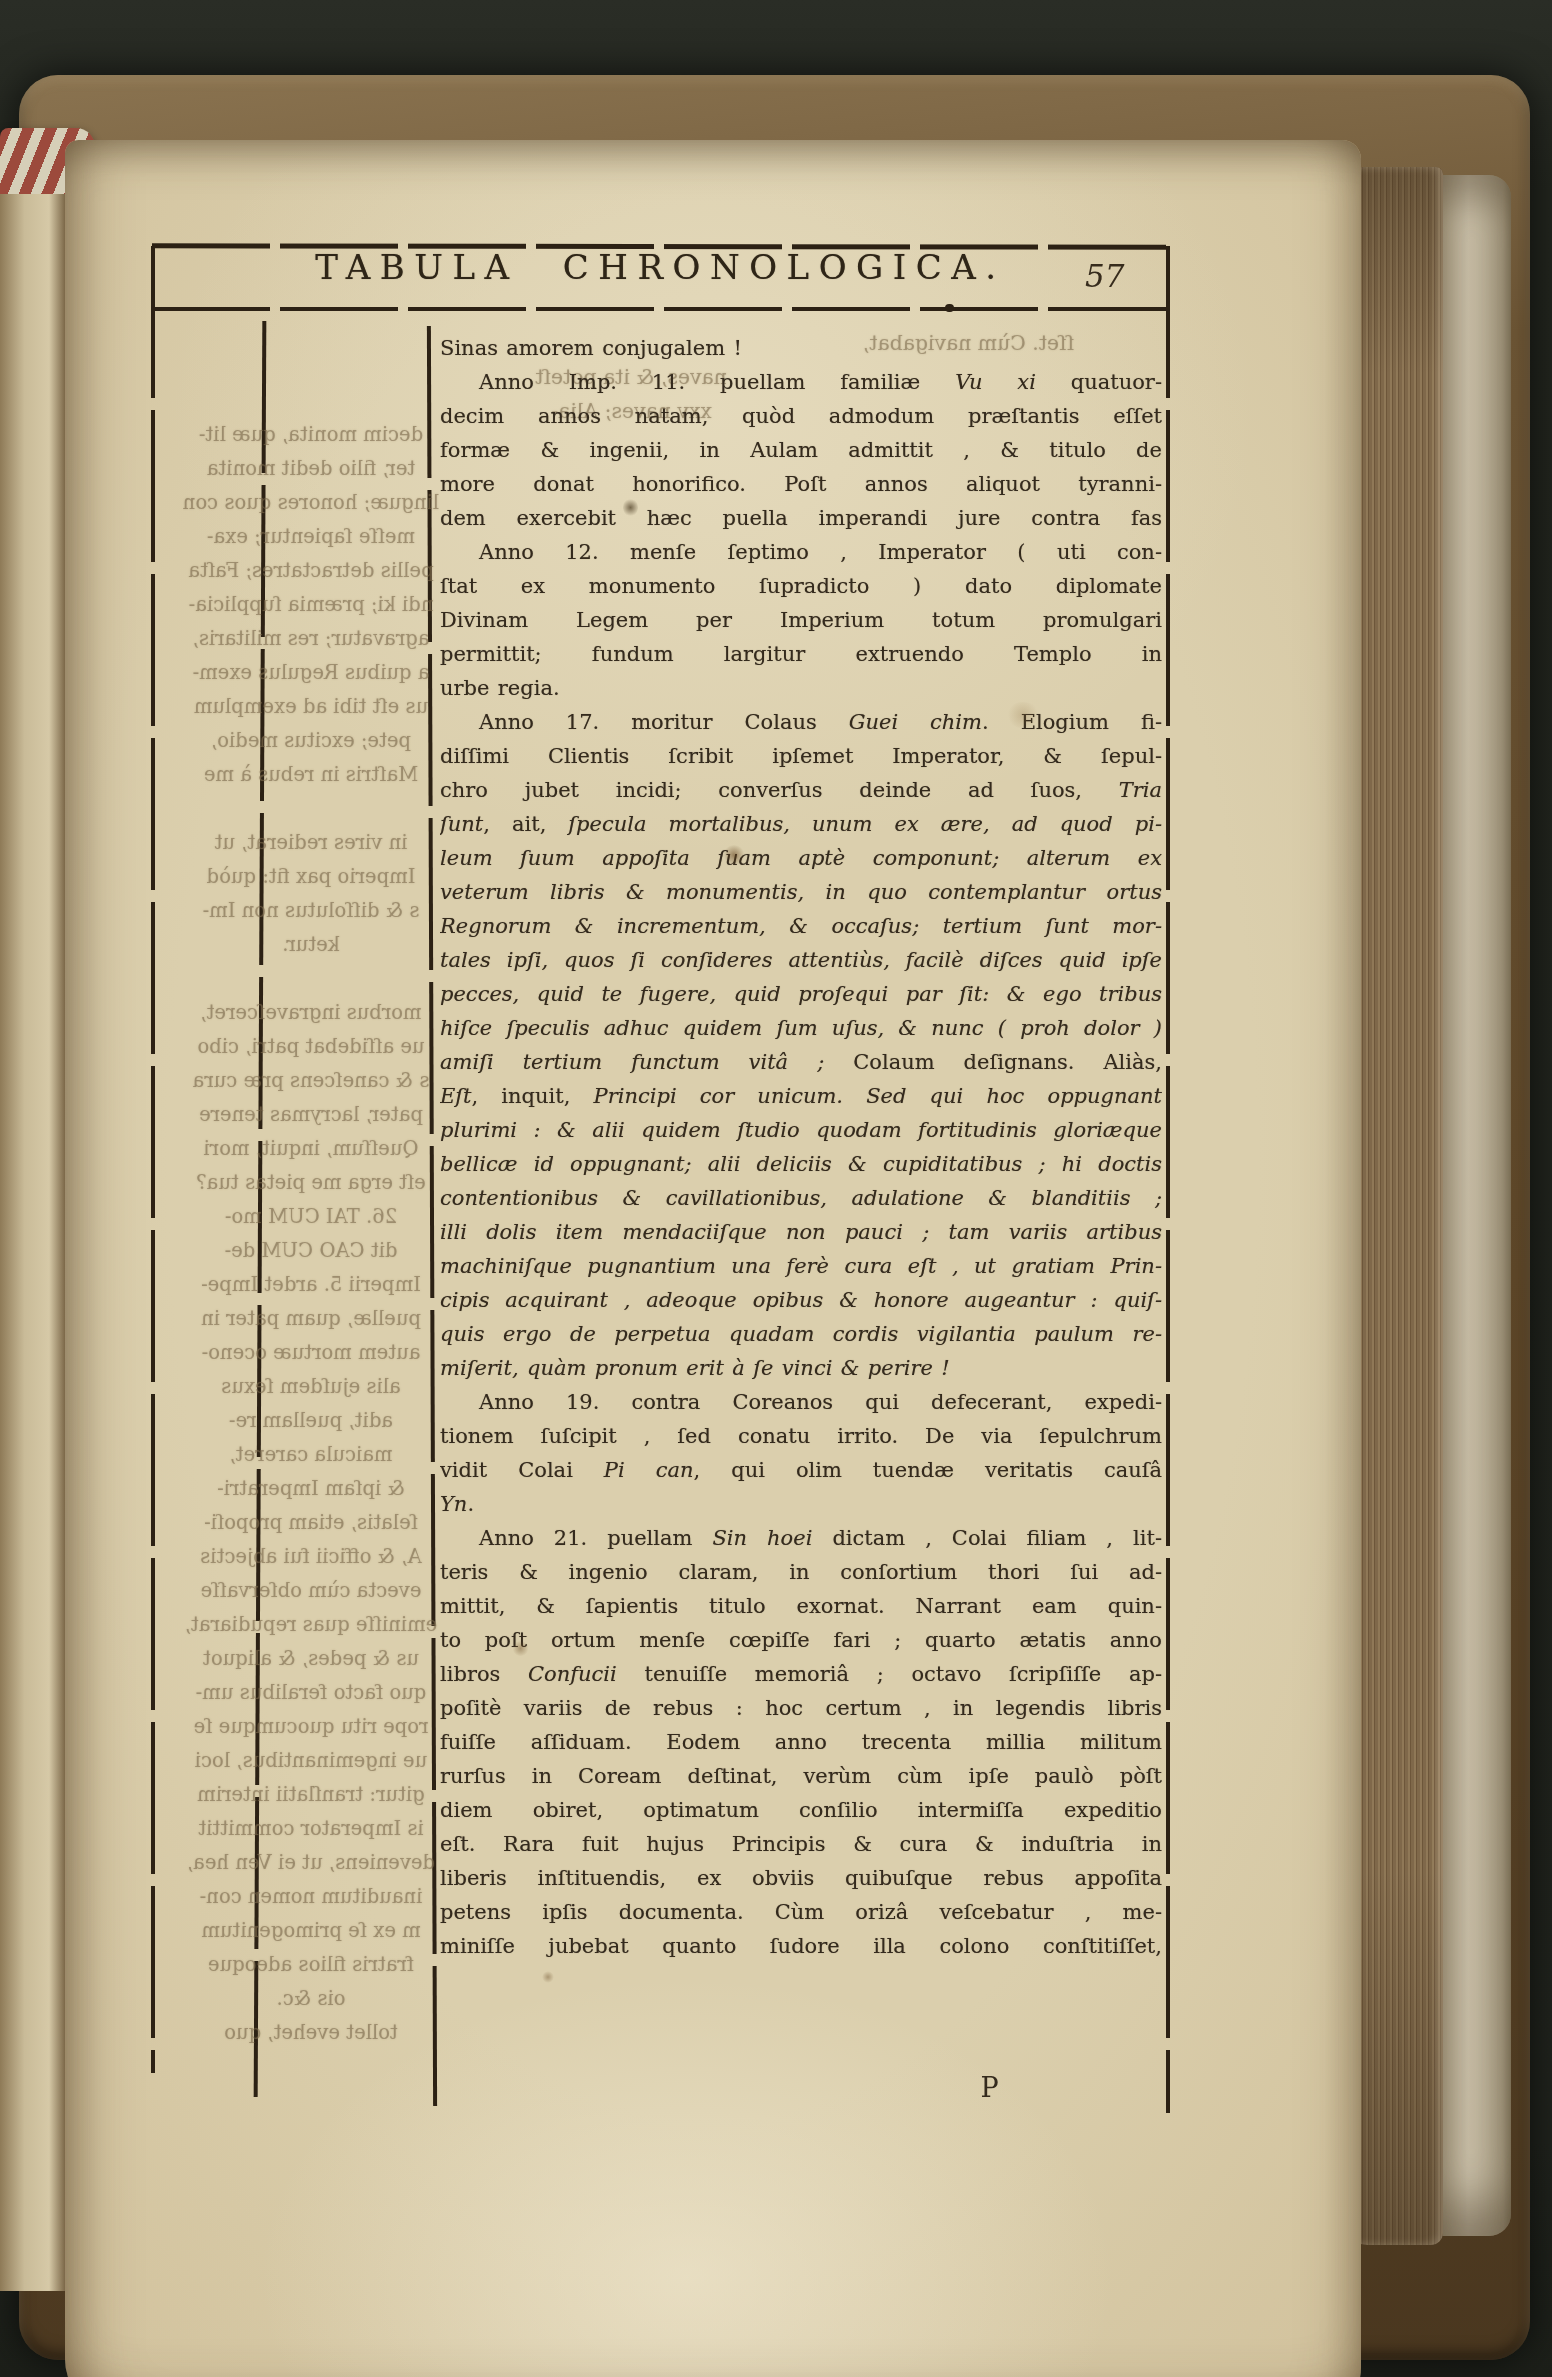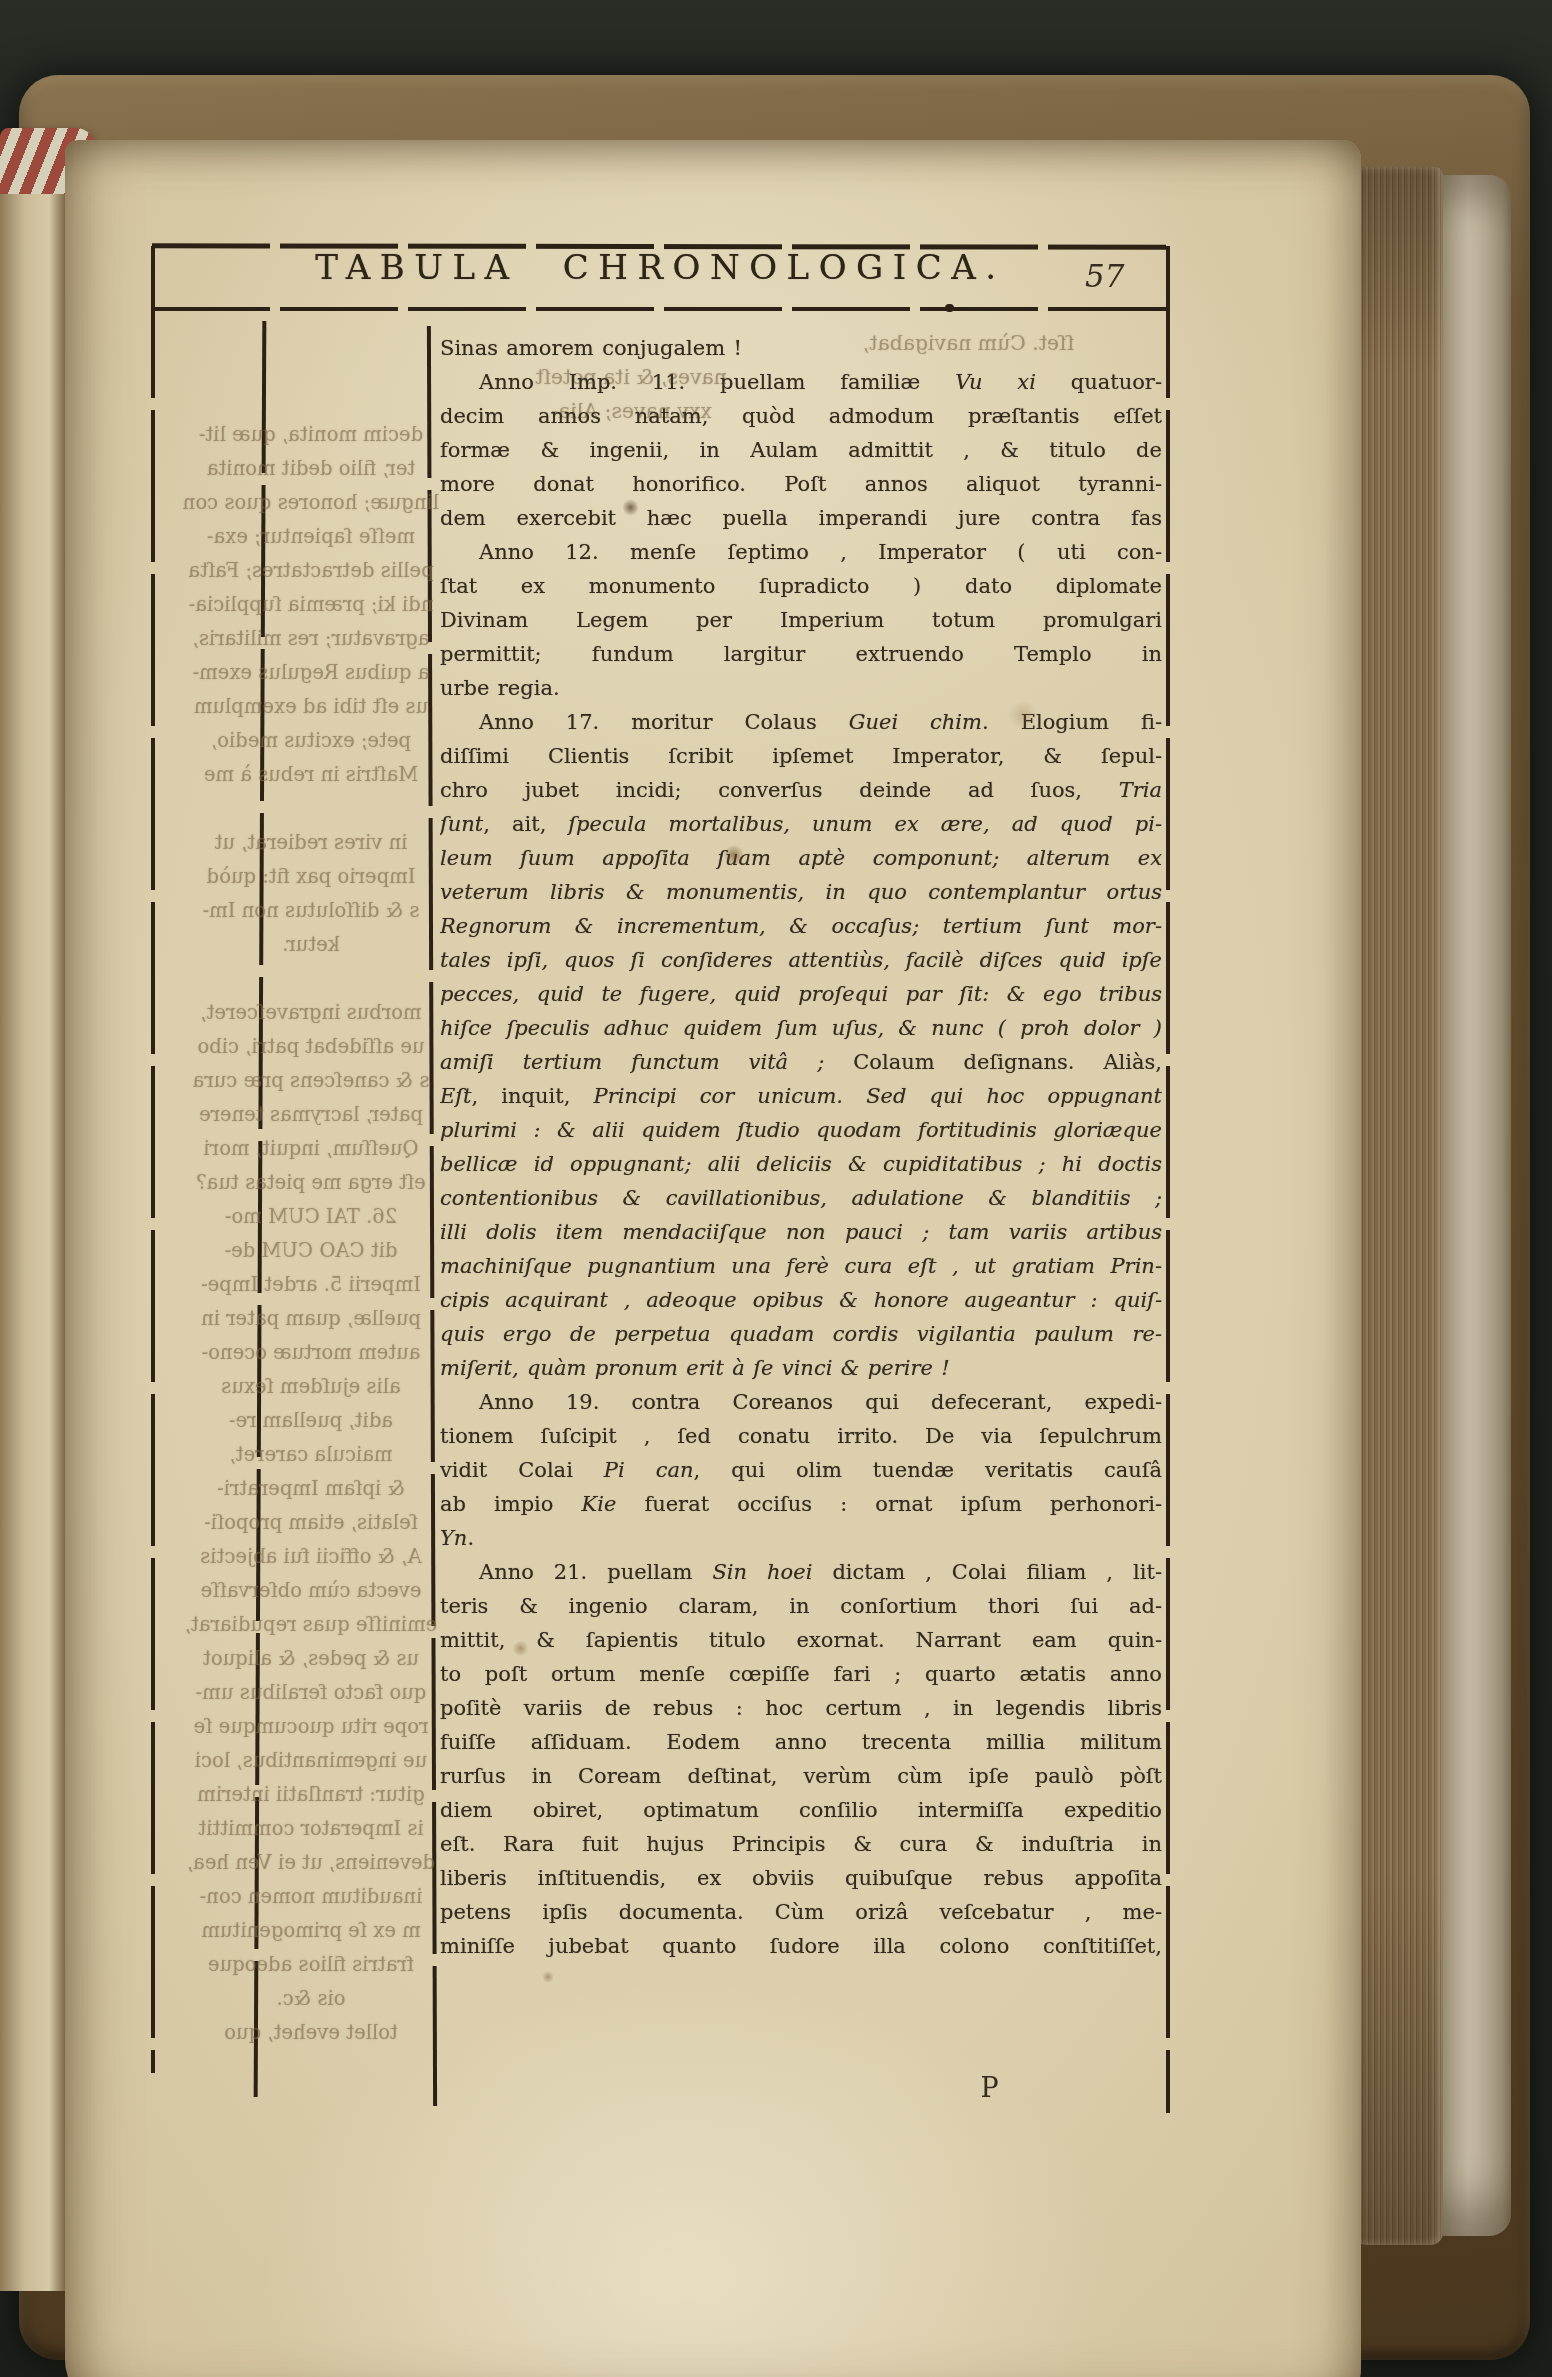--- a/index.html
+++ b/index.html
@@ -179,26 +179,26 @@
         <div class="line"><em>bellicæ id oppugnant; alii deliciis &amp; cupiditatibus ; hi doctis</em></div>
         <div class="line"><em>contentionibus &amp; cavillationibus, adulatione &amp; blanditiis ;</em></div>
         <div class="line"><em>illi dolis item mendaciiſque non pauci ; tam variis artibus</em></div>
         <div class="line"><em>machiniſque pugnantium una ferè cura eſt , ut gratiam Prin-</em></div>
         <div class="line"><em>cipis acquirant , adeoque opibus &amp; honore augeantur : quiſ-</em></div>
         <div class="line"><em>quis ergo de perpetua quadam cordis vigilantia paulum re-</em></div>
         <div class="line nj"><em>miſerit, quàm pronum erit à ſe vinci &amp; perire !</em></div>
         <div class="line ind"><span>Anno 19. contra Coreanos qui defecerant, expedi-</span></div>
         <div class="line"><span>tionem ſuſcipit , ſed conatu irrito. De via ſepulchrum</span></div>
         <div class="line"><span>vidit Colai </span><em>Pi can</em><span>, qui olim tuendæ veritatis cauſâ</span></div>
-        <div class="line"><span>ab impio </span><em>Kie</em><span> fuerat occiſus : ornat ipſum perhonori-</span></div>
         <div class="line nj"><em>Yn</em><span>.</span></div>
         <div class="line ind"><span>Anno 21. puellam </span><em>Sin hoei</em><span> dictam , Colai filiam , lit-</span></div>
         <div class="line"><span>teris &amp; ingenio claram, in conſortium thori ſui ad-</span></div>
         <div class="line"><span>mittit, &amp; ſapientis titulo exornat. Narrant eam quin-</span></div>
         <div class="line"><span>to poſt ortum menſe cœpiſſe fari ; quarto ætatis anno</span></div>
+        <div class="line"><span>libros </span><em>Confucii</em><span> tenuiſſe memoriâ ; octavo ſcripſiſſe ap-</span></div>
         <div class="line"><span>poſitè variis de rebus : hoc certum , in legendis libris</span></div>
         <div class="line"><span>fuiſſe aſſiduam. Eodem anno trecenta millia militum</span></div>
         <div class="line"><span>rurſus in Coream deſtinat, verùm cùm ipſe paulò pòſt</span></div>
         <div class="line"><span>diem obiret, optimatum conſilio intermiſſa expeditio</span></div>
         <div class="line"><span>eſt. Rara fuit hujus Principis &amp; cura &amp; induſtria in</span></div>
         <div class="line"><span>liberis inſtituendis, ex obviis quibuſque rebus appoſita</span></div>
         <div class="line"><span>petens ipſis documenta. Cùm orizâ veſcebatur , me-</span></div>
         <div class="line"><span>miniſſe jubebat quanto ſudore illa colono conſtitiſſet,</span></div>
       </div>
     <div class="catchword">P</div>

